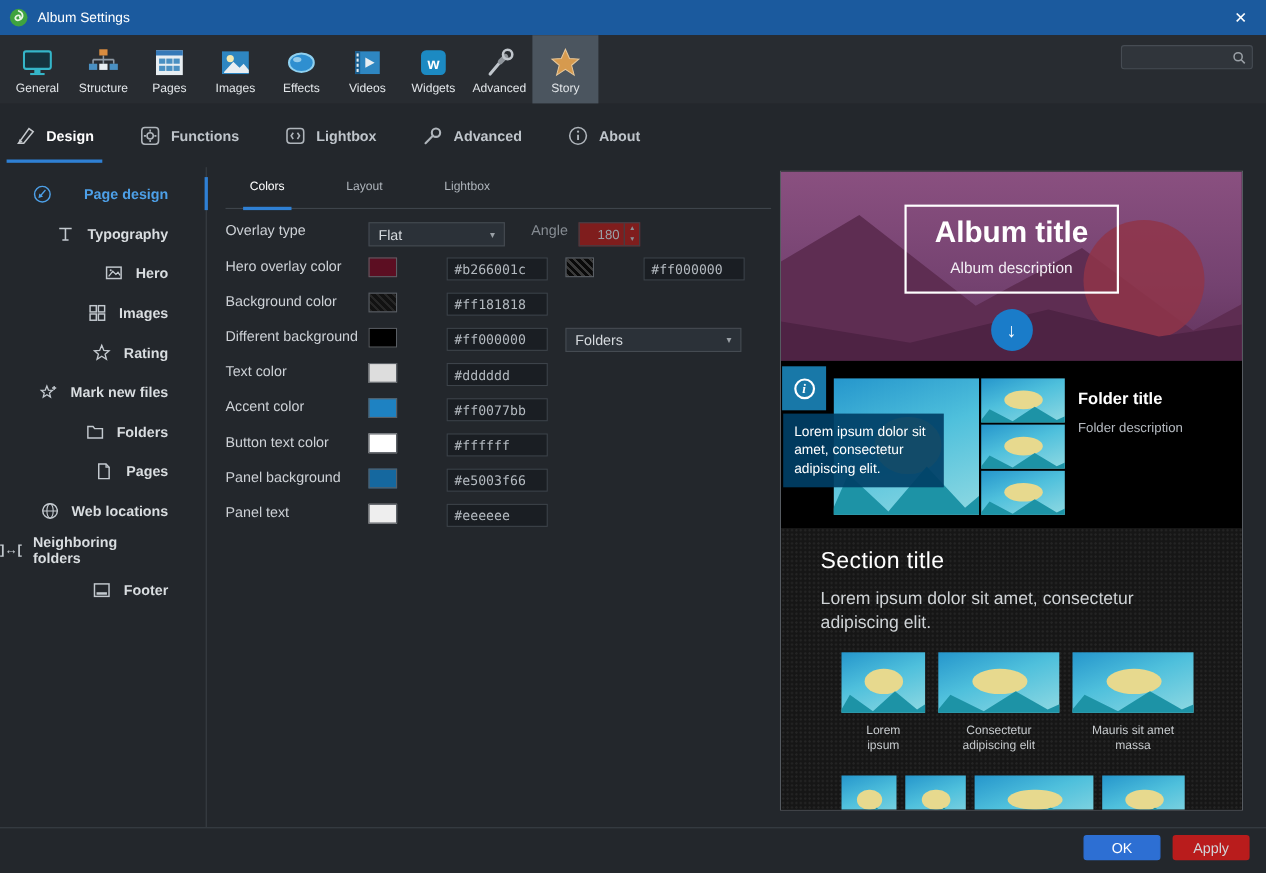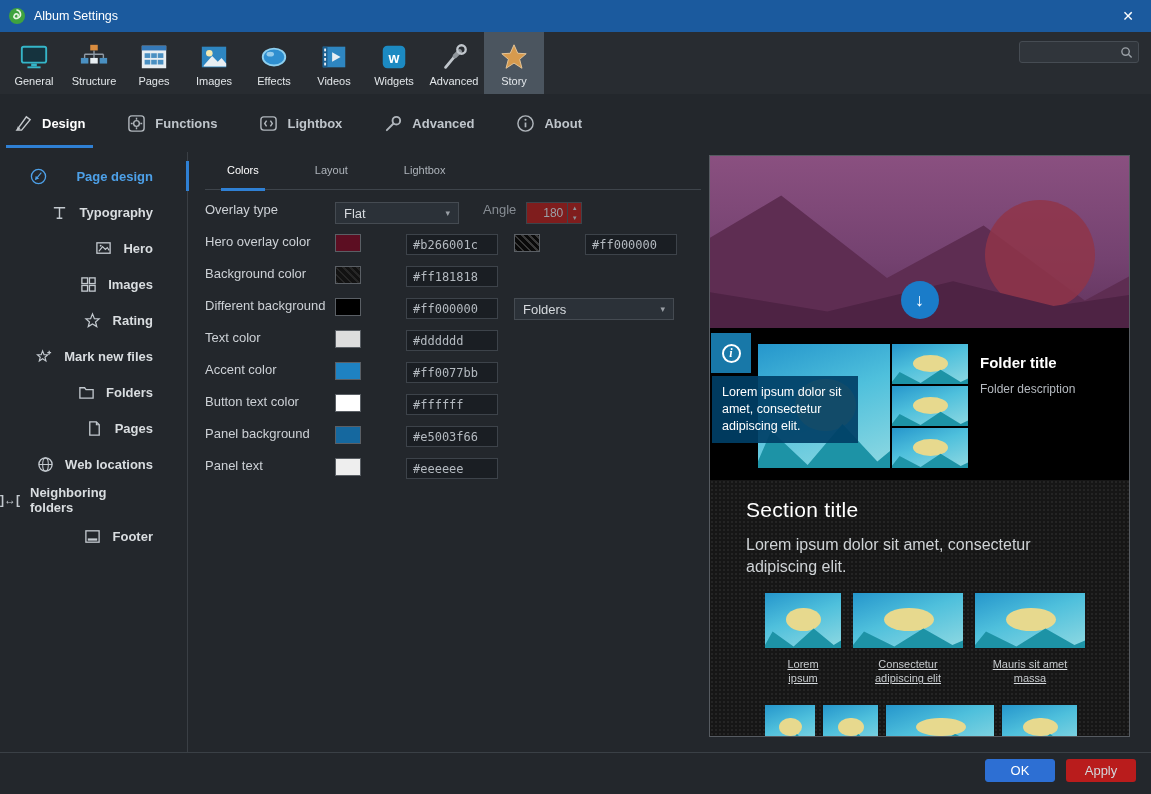--- a/index.html
+++ b/index.html
@@ -83,21 +83,21 @@
   .art::before { content:""; position:absolute; width:46%; height:42%; border-radius:50%; background:#e7d98e; left:28%; top:28%; }
   .art::after { content:""; position:absolute; bottom:-14%; left:-8%; width:120%; height:55%; background:#1d93a6; clip-path:polygon(0 100%,15% 20%,38% 70%,60% 10%,82% 65%,100% 30%,100% 100%); }
   .folder-overlay { position:absolute; left:2px; top:48px; width:146px; background:rgba(0,63,102,0.92); color:#fff; font-size:12.5px; line-height:1.35; padding:8px 10px; }
   .folder-title { position:absolute; left:270px; top:26px; font-size:15px; font-weight:bold; color:#fff; }
   .folder-desc { position:absolute; left:270px; top:54px; font-size:12px; color:#b5bac0; }
 
   .section { position:relative; height:258px; background-color:#161616; background-image:radial-gradient(circle,#242424 1px,transparent 1.2px); background-size:4px 4px; padding:18px 0 0 36px; overflow:hidden; }
   .section-title { font-size:21px; font-weight:normal; color:#fff; letter-spacing:.3px; }
   .section-text { margin-top:12px; font-size:16px; color:#cfd3d6; width:345px; line-height:1.4; }
   .thumb-row1 { position:absolute; left:55px; top:113px; display:flex; gap:12px; align-items:flex-start; }
-  .thumb-block { display:flex; flex-direction:column; align-items:center;text-decoration:underline; }
+  .thumb-block { display:flex; flex-direction:column; align-items:center; }
   .thumb-block .art { height:55px; width:100%; }
   .tb1 { width:76px; } .tb2 { width:110px; } .tb3 { width:110px; }
   .thumb-cap { margin-top:9px; font-size:11px; color:#c6cacd; text-align:center; line-height:1.3; }
   .tb1 .thumb-cap { width:50px; } .tb2 .thumb-cap { width:84px; } .tb3 .thumb-cap { width:84px; }
   .thumb-row2 { position:absolute; left:55px; top:225px; display:flex; gap:8px; }
   .thumb-row2 .art { height:45px; }
   .r2a { width:50px; } .r2b { width:55px; } .r2c { width:108px; } .r2d { width:75px; }
 
   
   .footerbar { position:absolute; left:0; right:0; top:752px; bottom:0; border-top:1px solid #3a4046; background:#23272c; }
@@ -458,20 +458,24 @@
         <input class="hexfield" type="text" value="#eeeeee" style="">
       </div>
     </div>
   </div>
 
   <div class="preview">
     <div class="hero">
       <div class="m1"></div>
       <div class="sun"></div>
       <div class="m2"></div>
+      <div class="hero-box">
+        <div class="hero-title">Album title</div>
+        <div class="hero-desc">Album description</div>
+      </div>
       <div class="hero-down">↓</div>
     </div>
 
     <div class="folder">
       <div class="info-badge">
         <span class="info-circle">i</span>
       </div>
       <div class="collage">
         <div class="art main"></div>
         <div class="side">

